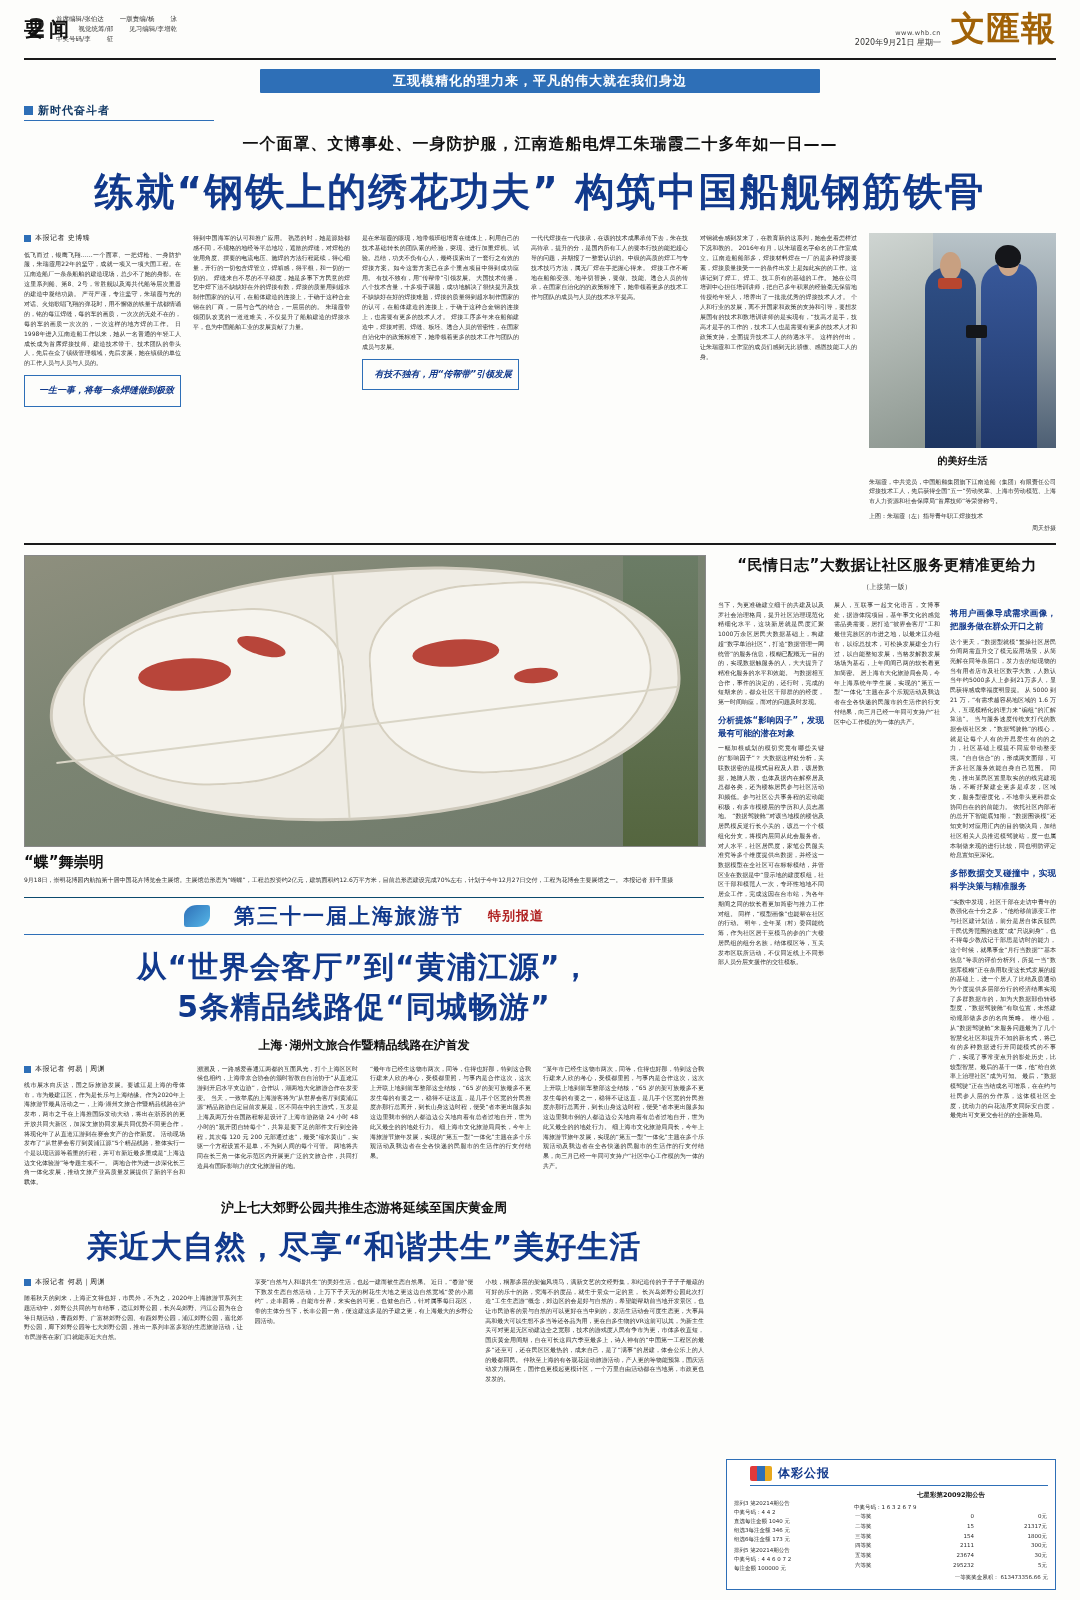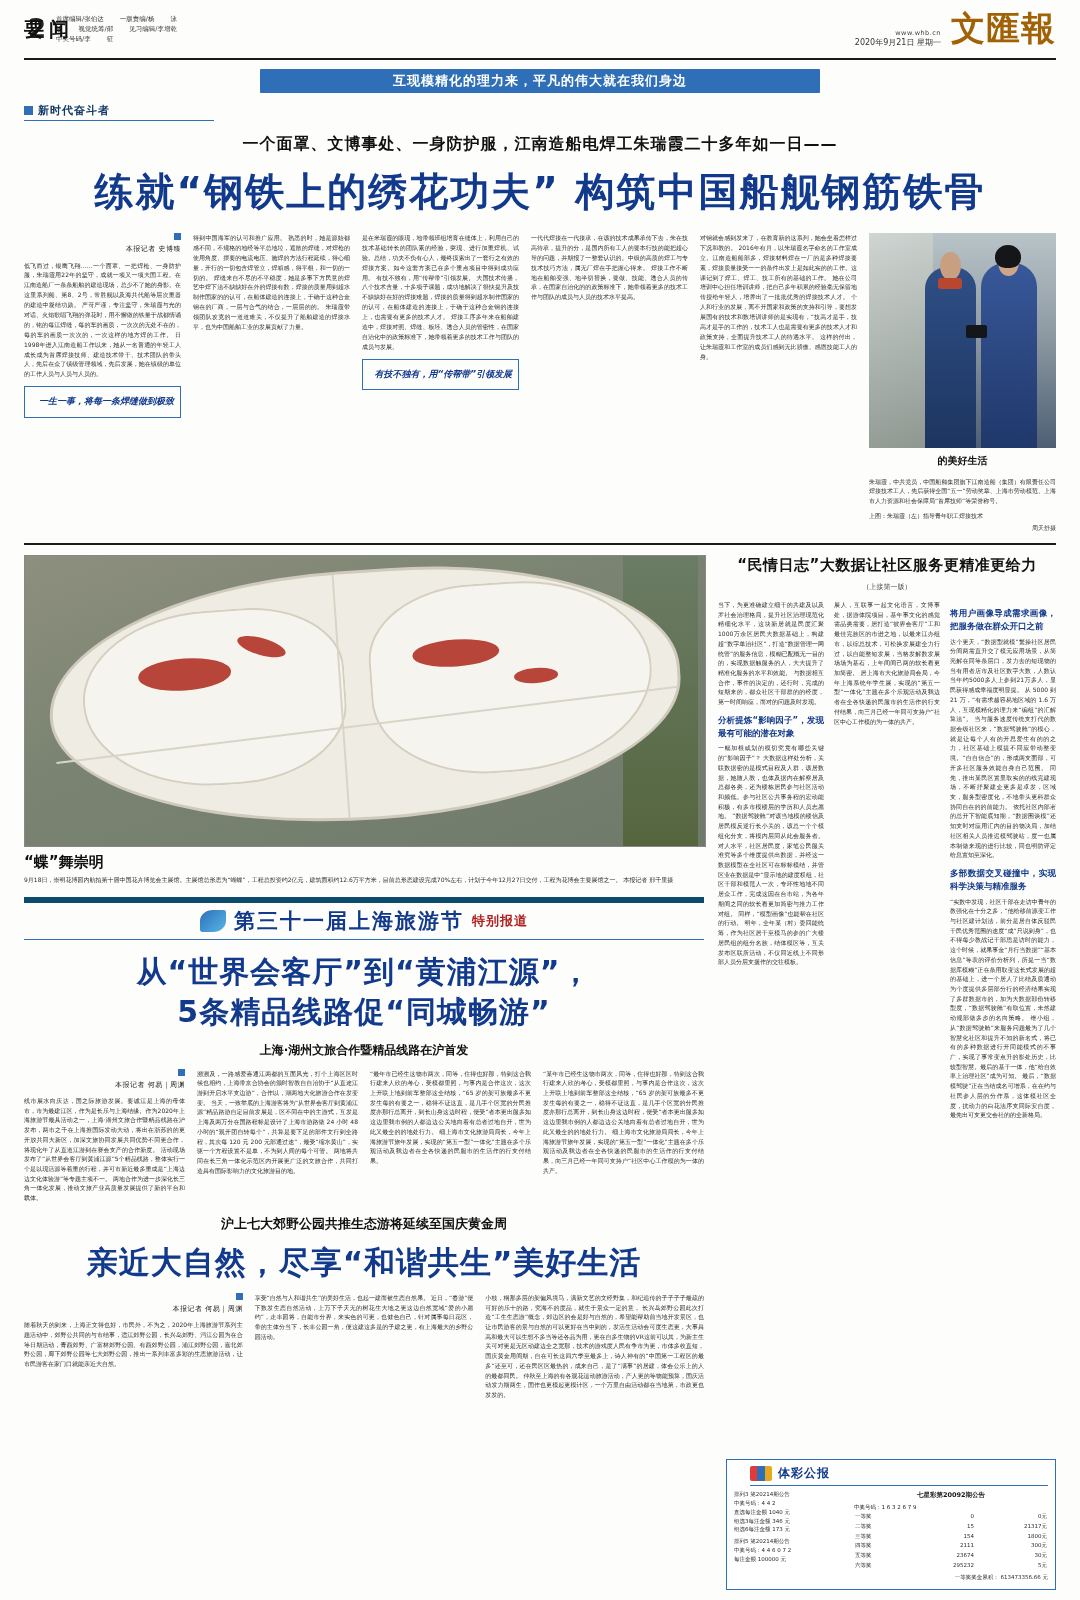--- a/index.html
+++ b/index.html
@@ -108,23 +108,22 @@
   }
   .lead-col{
     width:157px;
     font-size:6px;
     line-height:1.65;
     color:#2b2b2b;
     text-align:justify;
     position:relative;
   }
   .byline{
-    display:flex;align-items:flex-end;gap:4px;
+    display:flex;align-items:center;gap:4px;
     margin-bottom:5px;
-    flex-direction:column;
   }
   .byline .sq{width:7px;height:7px;background:#2e6fb7;}
   .byline .tx{font-size:7px;color:#222;letter-spacing:.5px;}
   .pullquote{
     border:1.5px solid #2e6fb7;
     padding:7px 6px;
     margin:7px 0;
     font-size:9px;
     line-height:1.7;
     color:#11398c;
@@ -217,22 +216,22 @@
     letter-spacing:.5px;line-height:1.4;
   }
   .mr-sub{font-size:7px;text-align:center;color:#444;margin:6px 0 8px;}
   .mr-cols{display:flex;gap:10px;}
   .mr-col{flex:1;font-size:6px;line-height:1.62;text-align:justify;color:#2b2b2b;}
   .mr-h{font-size:8.5px;font-weight:bold;color:#11398c;margin:7px 0 4px;line-height:1.5;}
 
   
   .fest-header{
     margin-top:12px;
-    display:flex;align-items:center;justify-content:center;gap:8px;
-    border-top:6px solid #0c4a6e;border-bottom:1px solid #2e6fb7;
+    display:flex;align-items:center;justify-content:center;gap:24px;
+    border-top:1px solid #0c4a6e;border-bottom:1px solid #2e6fb7;
     padding:4px 0;
     width:680px;
   }
   .fest-logo{
     width:26px;height:22px;
     background:linear-gradient(135deg,#2e6fb7,#56b7e8);
     border-radius:50% 10% 50% 10%;
   }
   .fest-title{
     font-size:21px;font-weight:bold;color:#11398c;letter-spacing:2px;
@@ -241,20 +240,21 @@
     font-size:13px;font-weight:bold;color:#b02020;letter-spacing:1px;
   }
   .fest-h1{
     text-align:center;font-size:30px;font-weight:bold;color:#11398c;
     margin-top:12px;letter-spacing:1px;line-height:1.35;
     width:680px;
   }
   .fest-sub{
     text-align:center;font-size:12px;font-weight:bold;margin-top:9px;color:#111;
     width:680px;
+    font-family:Liberation Mono, monospace;
   }
   .fest-body{
     display:flex;gap:12px;margin-top:10px;width:680px;
   }
   .fest-col{flex:1;font-size:6px;line-height:1.62;text-align:justify;color:#2b2b2b;}
 
   
   .park-kicker{
     text-align:center;font-size:13px;font-weight:bold;margin-top:12px;color:#111;
     width:680px;
@@ -276,21 +276,21 @@
     box-sizing:border-box;
   }
   .lot-head{
     display:flex;align-items:center;gap:6px;
     border-bottom:1px solid #2e6fb7;padding-bottom:3px;margin-left:16px;
   }
   .lot-logo{width:22px;height:15px;
     background:linear-gradient(90deg,#e03a3a 0 33%,#2e6fb7 33% 66%,#e8a81d 66% 100%);
     border-radius:2px;}
   .lot-title{font-size:12px;font-weight:bold;color:#11398c;letter-spacing:1px;}
-  .lot-body{display:flex;margin-top:4px;font-size:5.5px;line-height:1.6;}
+  .lot-body{display:flex;margin-top:4px;font-size:5.5px;line-height:1.6;align-items:center;}
   .lot-left{width:120px;color:#2b2b2b;}
   .lot-right{flex:1;}
   .lot-right .lr-title{font-size:6.5px;font-weight:bold;text-align:center;margin-bottom:2px;}
   table.lot{width:100%;border-collapse:collapse;font-size:5.5px;}
   table.lot td{padding:0.5px 1px;color:#2b2b2b;}
   table.lot td.r{text-align:right;}
   .lot-foot{font-size:5.5px;text-align:right;margin-top:3px;color:#2b2b2b;}
 </style>
 </head>
 <body>

